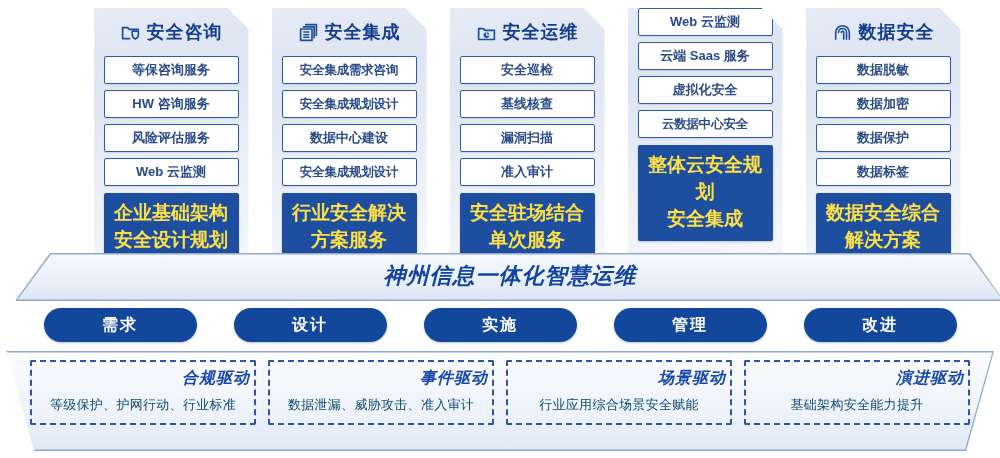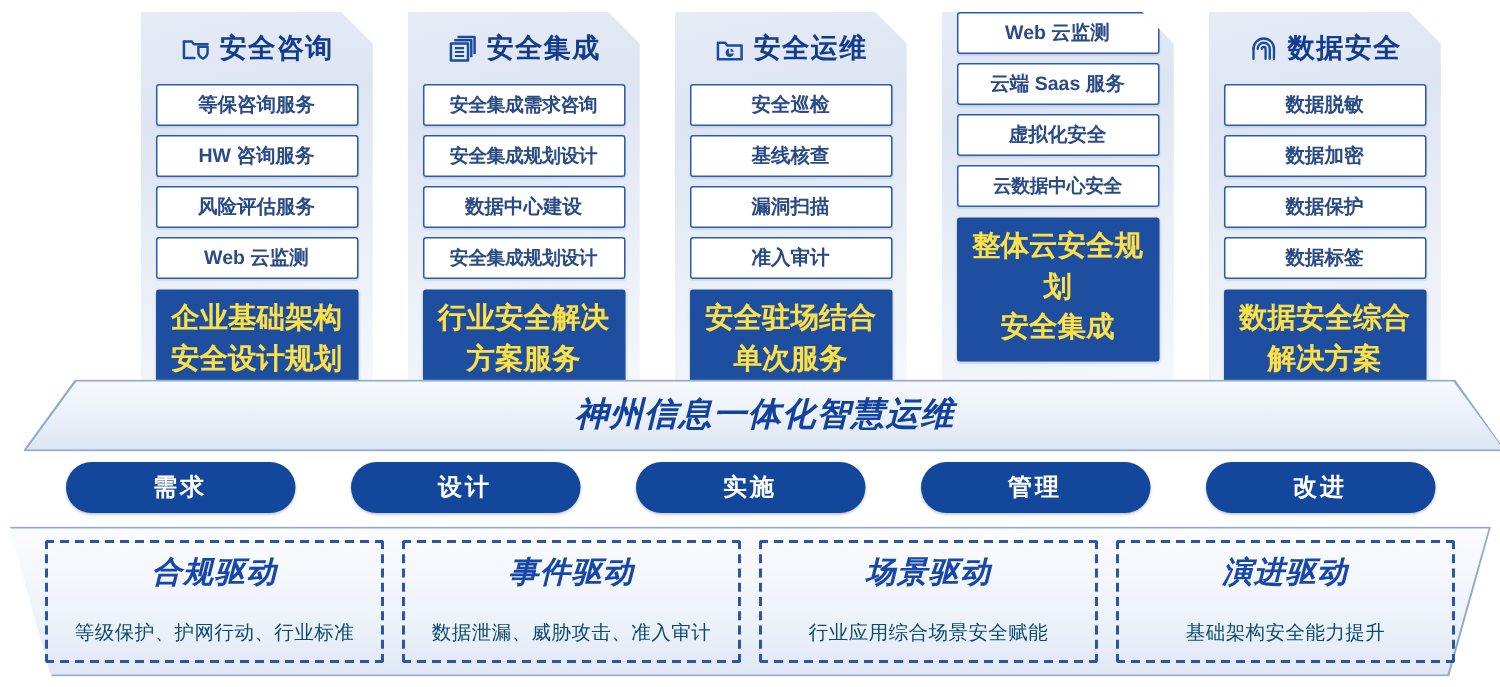--- a/index.html
+++ b/index.html
@@ -115,23 +115,24 @@
   }
   .driver{
     flex:1;
     border:2px dashed #2a55a8;
     border-radius:2px;
     padding:6px 4px 9px 4px;
     text-align:center;
     background:transparent;
   }
   .driver-title{
-    color:#1747ab;font-size:20px;font-weight:bold;letter-spacing:1px;
+    color:#1747ab;font-size:16px;font-weight:bold;letter-spacing:1px;
     font-style:italic;
-    margin-bottom:18px;
+    margin-bottom:7px;
+    text-align:right;
   }
   .driver-desc{color:#0c4a6e;font-size:13px;letter-spacing:.3px;}
 </style>
 </head>
 <body>
 
 <div id="root">
 
   <div class="cards">
 

